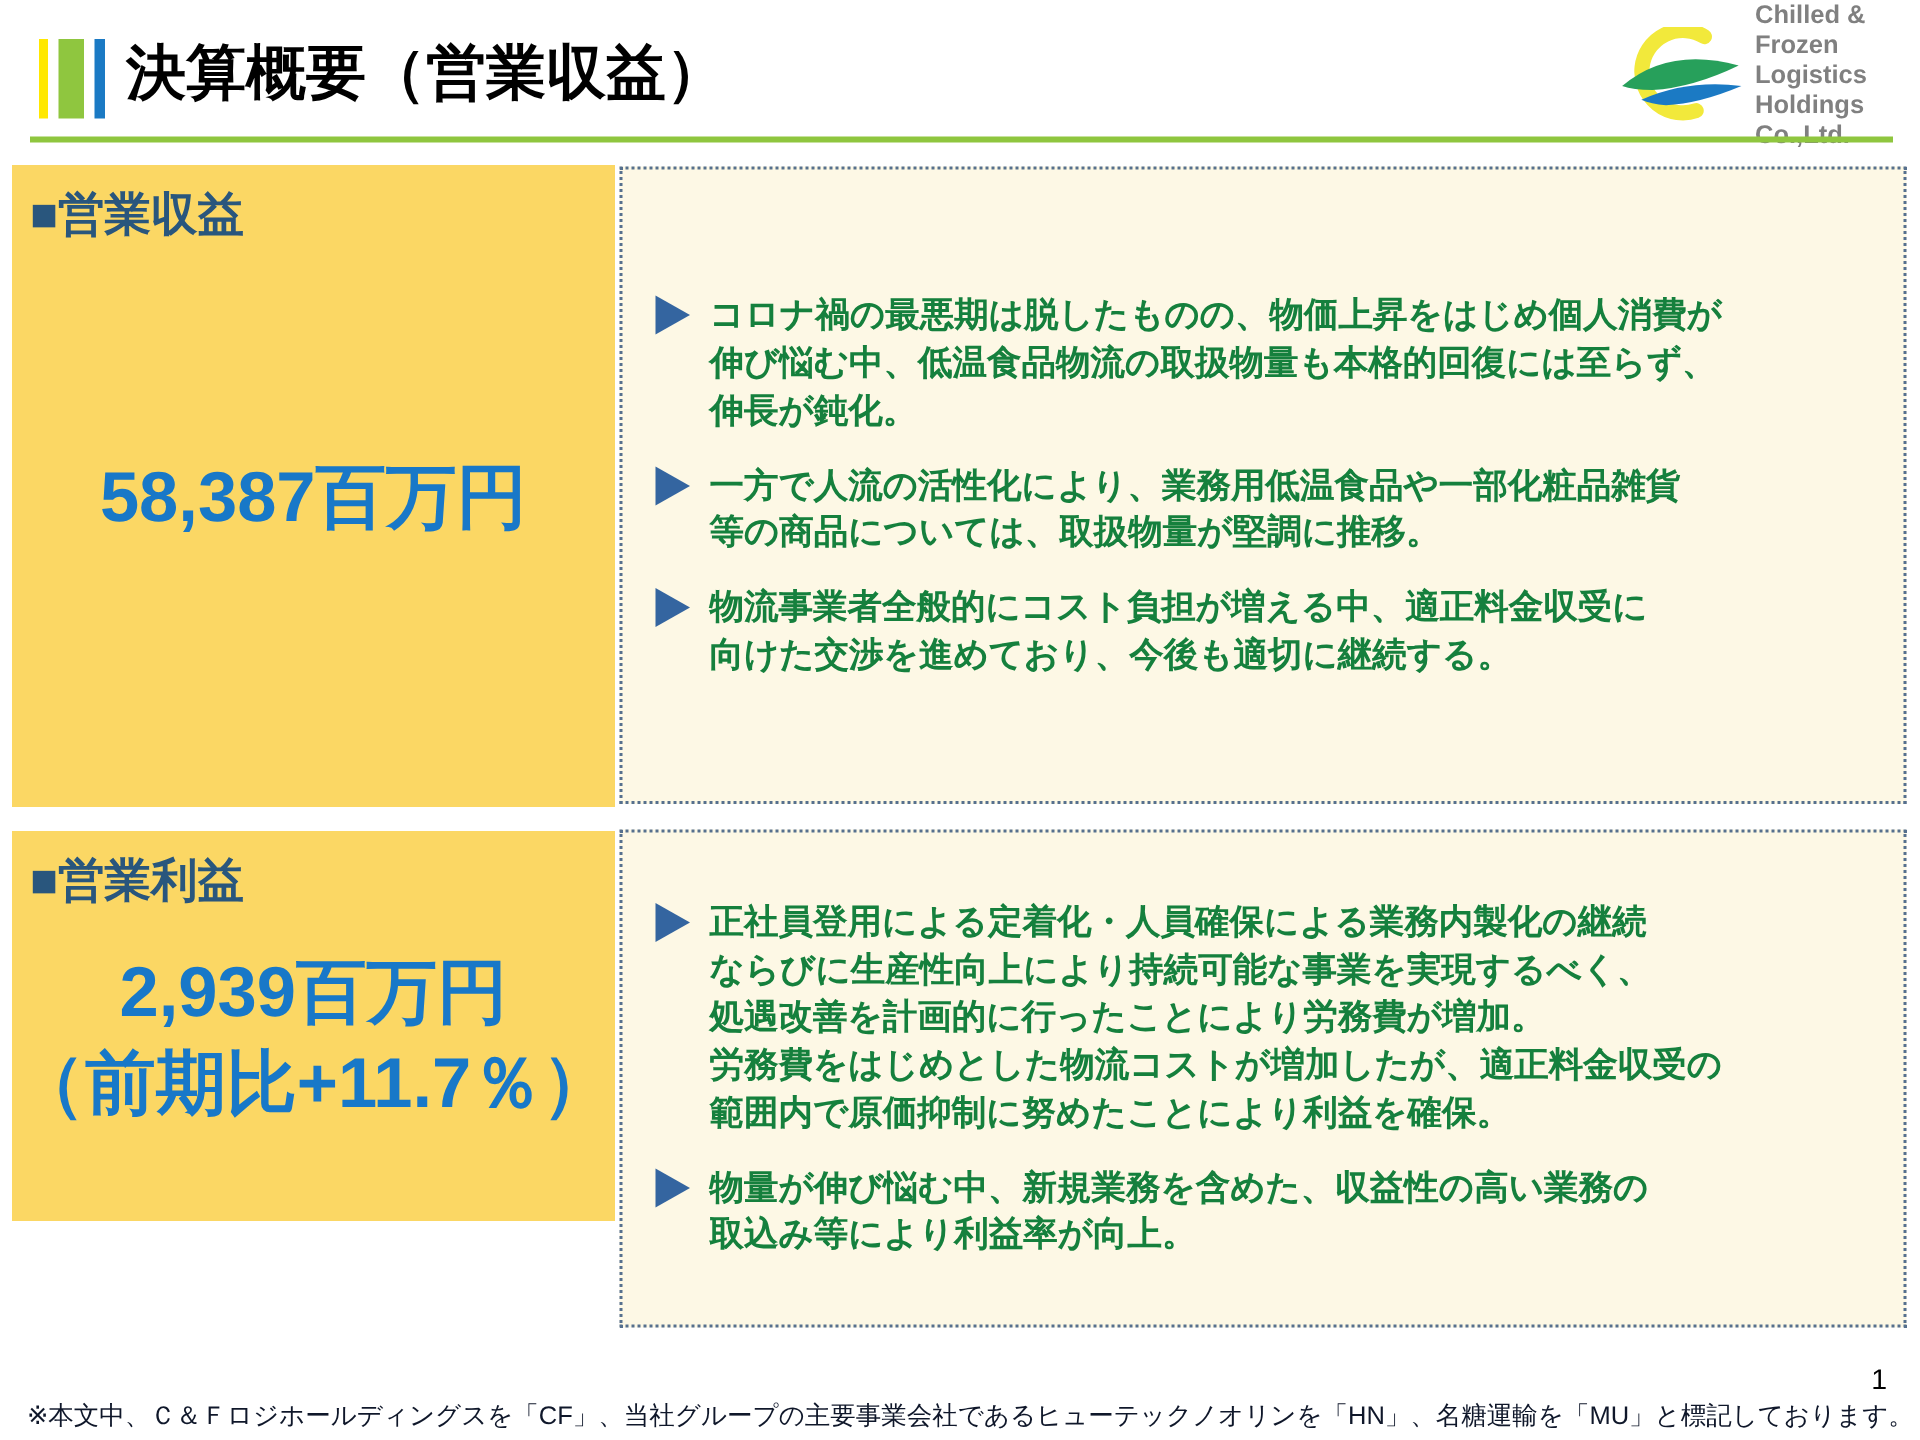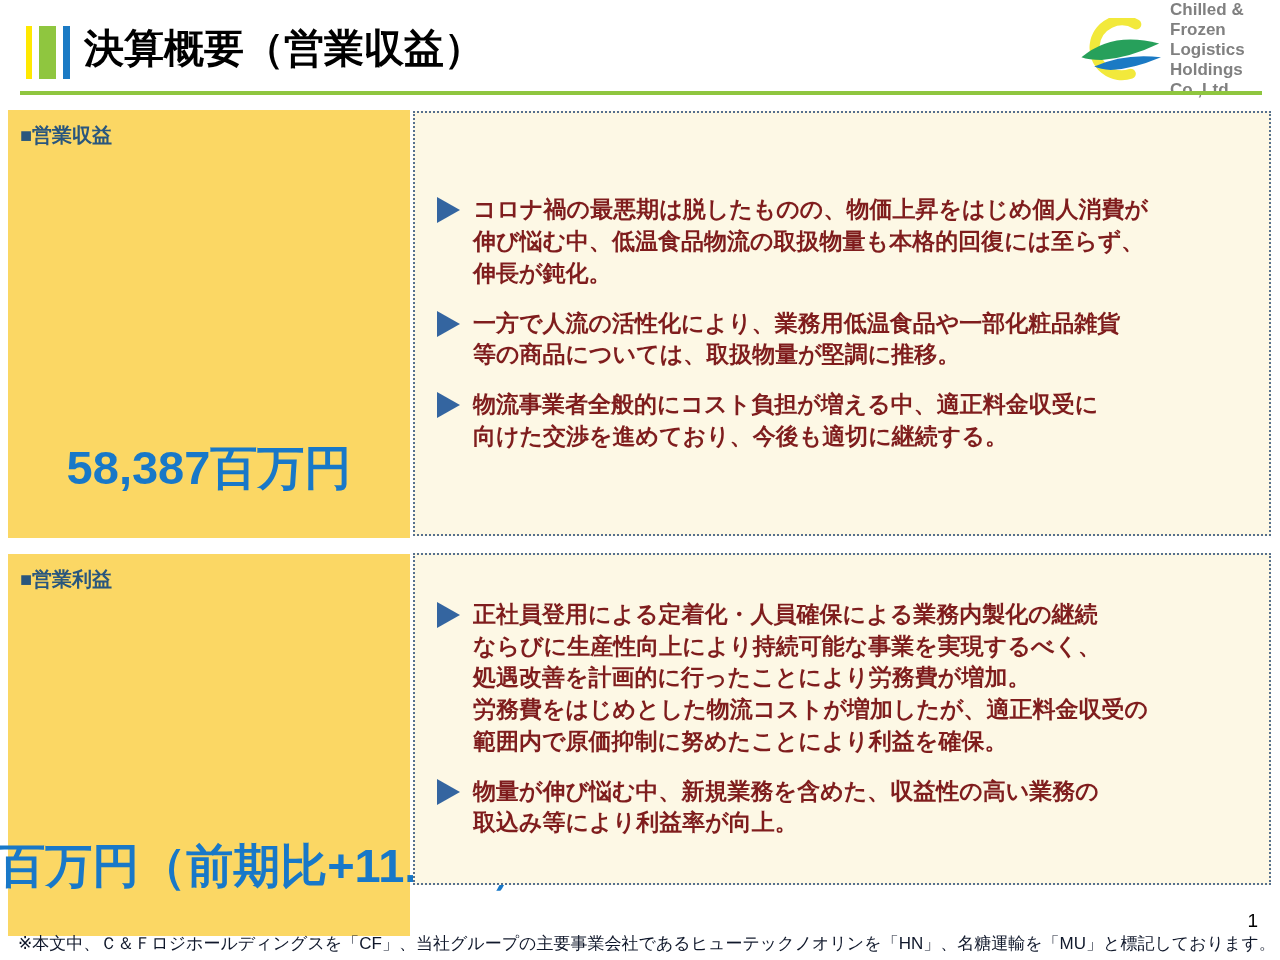--- a/index.html
+++ b/index.html
@@ -38,30 +38,30 @@
     width: 1242px; height: 4px; background: #8FC63F;
   }
 
   
   .kpi-box {
     position: absolute; left: 8px; width: 402px;
     background: #FBD764;
     display: flex; flex-direction: column;
   }
   .kpi-box-1 { top: 110px; height: 428px; }
-  .kpi-box-2 { top: 554px; height: 382px; }
+  .kpi-box-2 { top: 554px; height: 260px; }
 
   .kpi-heading {
     padding: 12px 0 0 12px;
-    font-size: 20px; font-weight: bold; color: #29567D;
+    font-size: 31px; font-weight: bold; color: #29567D;
     white-space: nowrap;
   }
   .kpi-value-wrap {
-    flex: 1; display: flex; 
-    justify-content: center; align-items: flex-end;
+    flex: 1; display: flex; flex-direction: column;
+    justify-content: center; align-items: center;
     padding-bottom: 40px;
   }
   .kpi-amount, .kpi-change {
     font-size: 47px; font-weight: bold; color: #1878C8;
     line-height: 1.3; white-space: nowrap; text-align: center;
   }
 
   .detail-box {
     position: absolute; left: 413px; width: 858px;
     background: #FDF8E5;
@@ -74,21 +74,21 @@
 
   .bullet-row { display: flex; align-items: flex-start; margin: 9px 0; }
   .bullet-tri {
     width: 0; height: 0; flex: 0 0 auto;
     border-left: 23px solid #3465A0;
     border-top: 13px solid transparent;
     border-bottom: 13px solid transparent;
     margin-top: 3px; margin-right: 13px;
   }
   .bullet-text {
-    font-size: 23px; font-weight: bold; color: #7f1d1d;
+    font-size: 23px; font-weight: bold; color: #15803d;
     line-height: 1.38; white-space: pre-line;
   }
 
   
   .footer-note {
     position: absolute; left: 18px; top: 932px;
     font-size: 17px; font-weight: normal; color: #0f172a;
     white-space: nowrap;
   }
   .page-number {

